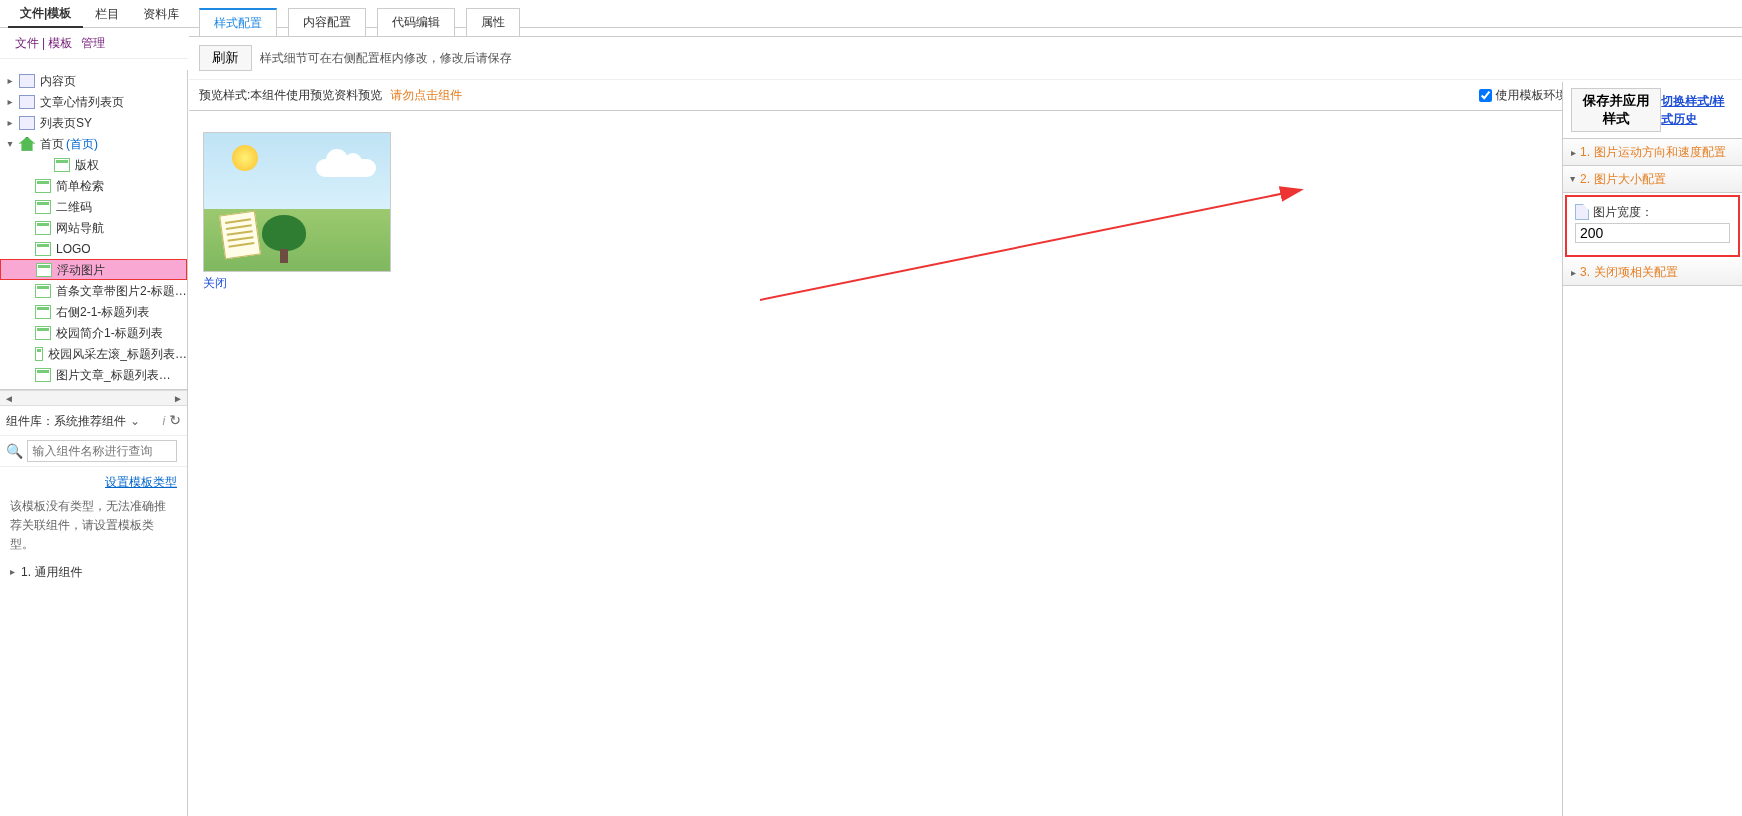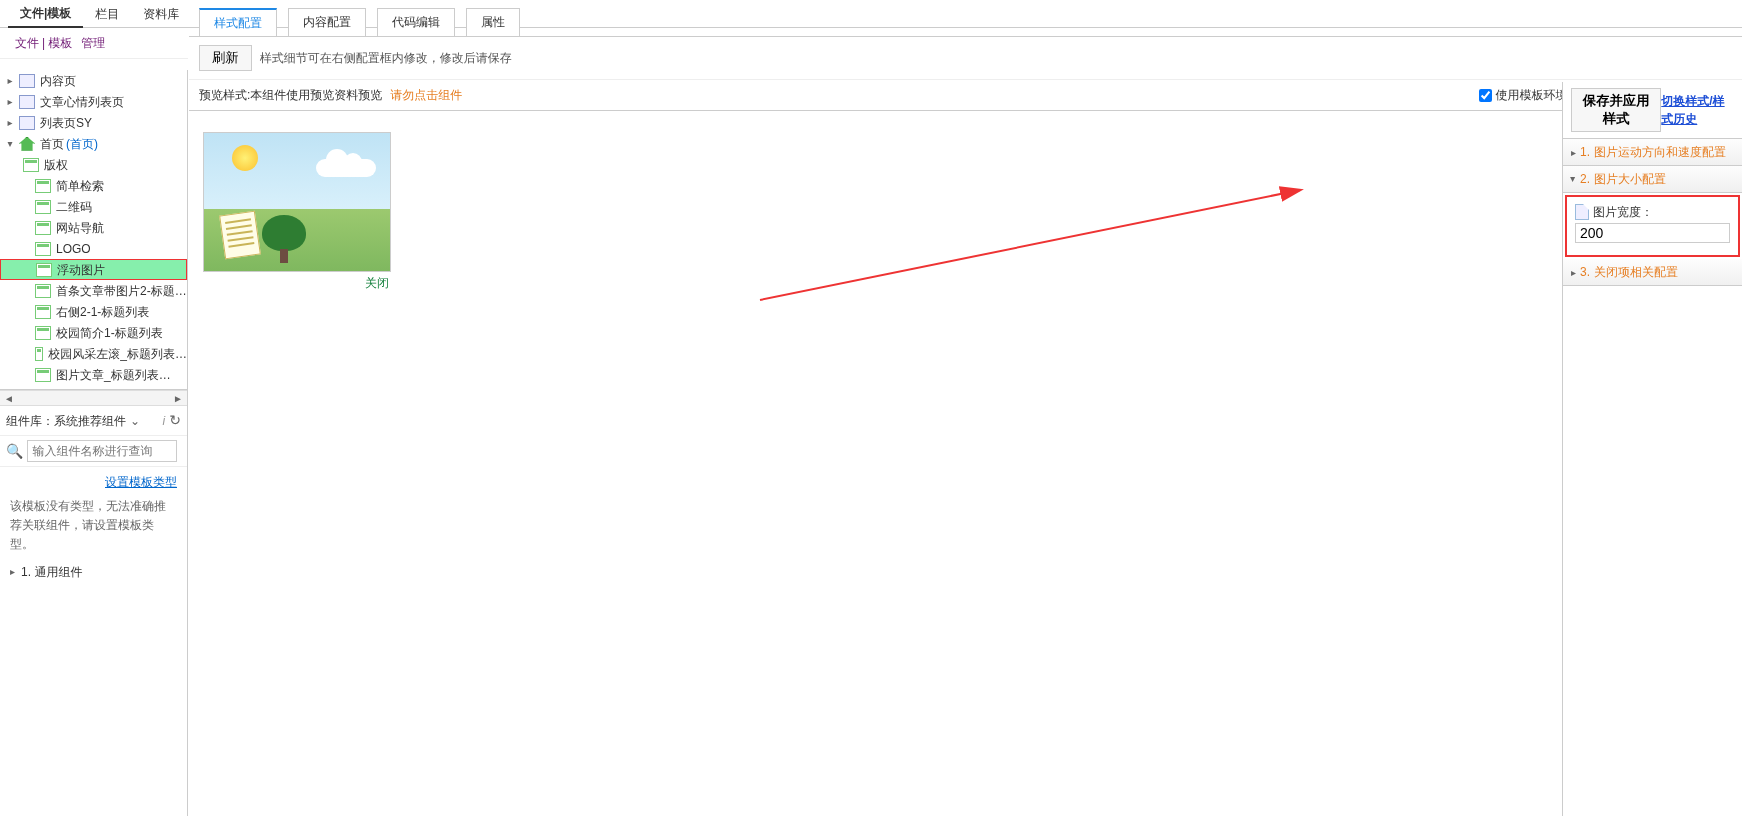--- a/index.html
+++ b/index.html
@@ -9,21 +9,21 @@
 .top-tab.active{border-bottom:2px solid #333;font-weight:bold}
 .sub-bar{display:flex;padding:6px 12px;color:#701a75;border-bottom:1px solid #eee}
 .sub-bar span{margin:0 3px}
 .left-panel{position:absolute;left:0;top:70px;width:188px;bottom:0;border-right:1px solid #ccc;background:#fff;overflow:hidden}
 .tree{height:320px;overflow:auto;border-bottom:1px solid #ccc}
 .tree-node{display:flex;align-items:center;height:21px;padding-left:4px;white-space:nowrap;cursor:pointer}
 .tree-node .twisty{width:12px;text-align:center;color:#666;font-size:10px}
 .tree-node .ico{width:16px;height:14px;margin:0 3px;border:1px solid #7c7;background:#fff;position:relative}
 .tree-node .ico.page::before{content:"";position:absolute;left:1px;top:1px;right:1px;height:3px;background:#7c7}
 .tree-node .ico.doc{border-color:#89c;background:#eef}
-.tree-node.sel{background:#86efac}
+.tree-node.sel{background:#f9a8d4}
 .tree-node.hl{border:1px solid #e33}
 .tree-node .lbl{padding-left:2px}
 .tree-node .lbl.blue{color:#06c}
 .node-home-ico{width:16px;height:14px;margin:0 3px;background:#5b5;border:1px solid #393;clip-path:polygon(50% 0,100% 50%,85% 50%,85% 100%,15% 100%,15% 50%,0 50%)}
 .hscroll{height:16px;display:flex;align-items:center;justify-content:space-between;background:#f4f4f4;border-top:1px solid #ddd;border-bottom:1px solid #ddd;padding:0 4px}
 .hscroll .arrow{font-size:10px;color:#666}
 .lib-head{display:flex;align-items:center;padding:4px 6px;border-bottom:1px solid #eee}
 .lib-head .dd{color:#333}
 .lib-head .chev{margin-left:4px;color:#666}
 .lib-head .i{margin-left:auto;font-style:italic;color:#999;margin-right:4px}
@@ -72,21 +72,21 @@
 .sun{position:absolute;left:28px;top:12px;width:26px;height:26px;border-radius:50%;background:radial-gradient(#fff176,#fbc02d)}
 .sun::before,.sun::after{content:"";position:absolute;background:#fbc02d}
 .cloud{position:absolute;right:14px;top:26px;width:60px;height:18px;background:#fff;border-radius:20px;filter:blur(.3px)}
 .cloud::before{content:"";position:absolute;left:10px;top:-10px;width:22px;height:22px;background:#fff;border-radius:50%}
 .cloud::after{content:"";position:absolute;left:28px;top:-6px;width:18px;height:18px;background:#fff;border-radius:50%}
 .tree-shape{position:absolute;left:58px;bottom:8px}
 .tree-shape .crown{width:44px;height:36px;background:#2e7d32;border-radius:50% 50% 45% 45%}
 .tree-shape .trunk{width:8px;height:14px;background:#6d4c41;margin:-2px auto 0}
 .paper{position:absolute;left:18px;bottom:14px;width:36px;height:44px;background:#fffde7;border:1px solid #c9b458;transform:rotate(-8deg)}
 .paper::before{content:"";position:absolute;left:4px;right:4px;top:6px;height:2px;background:#c9b458;box-shadow:0 6px 0 #c9b458,0 12px 0 #c9b458,0 18px 0 #c9b458,0 24px 0 #c9b458}
-.close-txt{text-align:right;padding:2px 2px 0 0;color:#15803d}
+.close-txt{text-align:left;padding:2px 2px 0 0;color:#1d4ed8}
 .arrow-annot{position:absolute;pointer-events:none;z-index:50}
 </style>
 </head>
 <body>
 
 <div class="top-tabs">
   <div class="top-tab active">文件|模板</div>
   <div class="top-tab">栏目</div>
   <div class="top-tab">资料库</div>
 </div>
@@ -112,21 +112,21 @@
         <span class="twisty">▸</span>
         <span class="ico doc"></span>
         <span class="lbl">列表页SY</span>
       </div>
     <div class="tree-node">
         <span class="twisty">▾</span>
         <span class="node-home-ico"></span>
         <span class="lbl">首页</span>
         <span class="lbl blue">(首页)</span>
       </div>
-    <div class="tree-node" style="padding-left:20px">
+    <div class="tree-node" style="padding-left:51px">
         <span class="ico page"></span>
         <span class="lbl">版权</span>
       </div>
     <div class="tree-node" style="padding-left:32px">
         <span class="ico page"></span>
         <span class="lbl">简单检索</span>
       </div>
     <div class="tree-node" style="padding-left:32px">
         <span class="ico page"></span>
         <span class="lbl">二维码</span>

